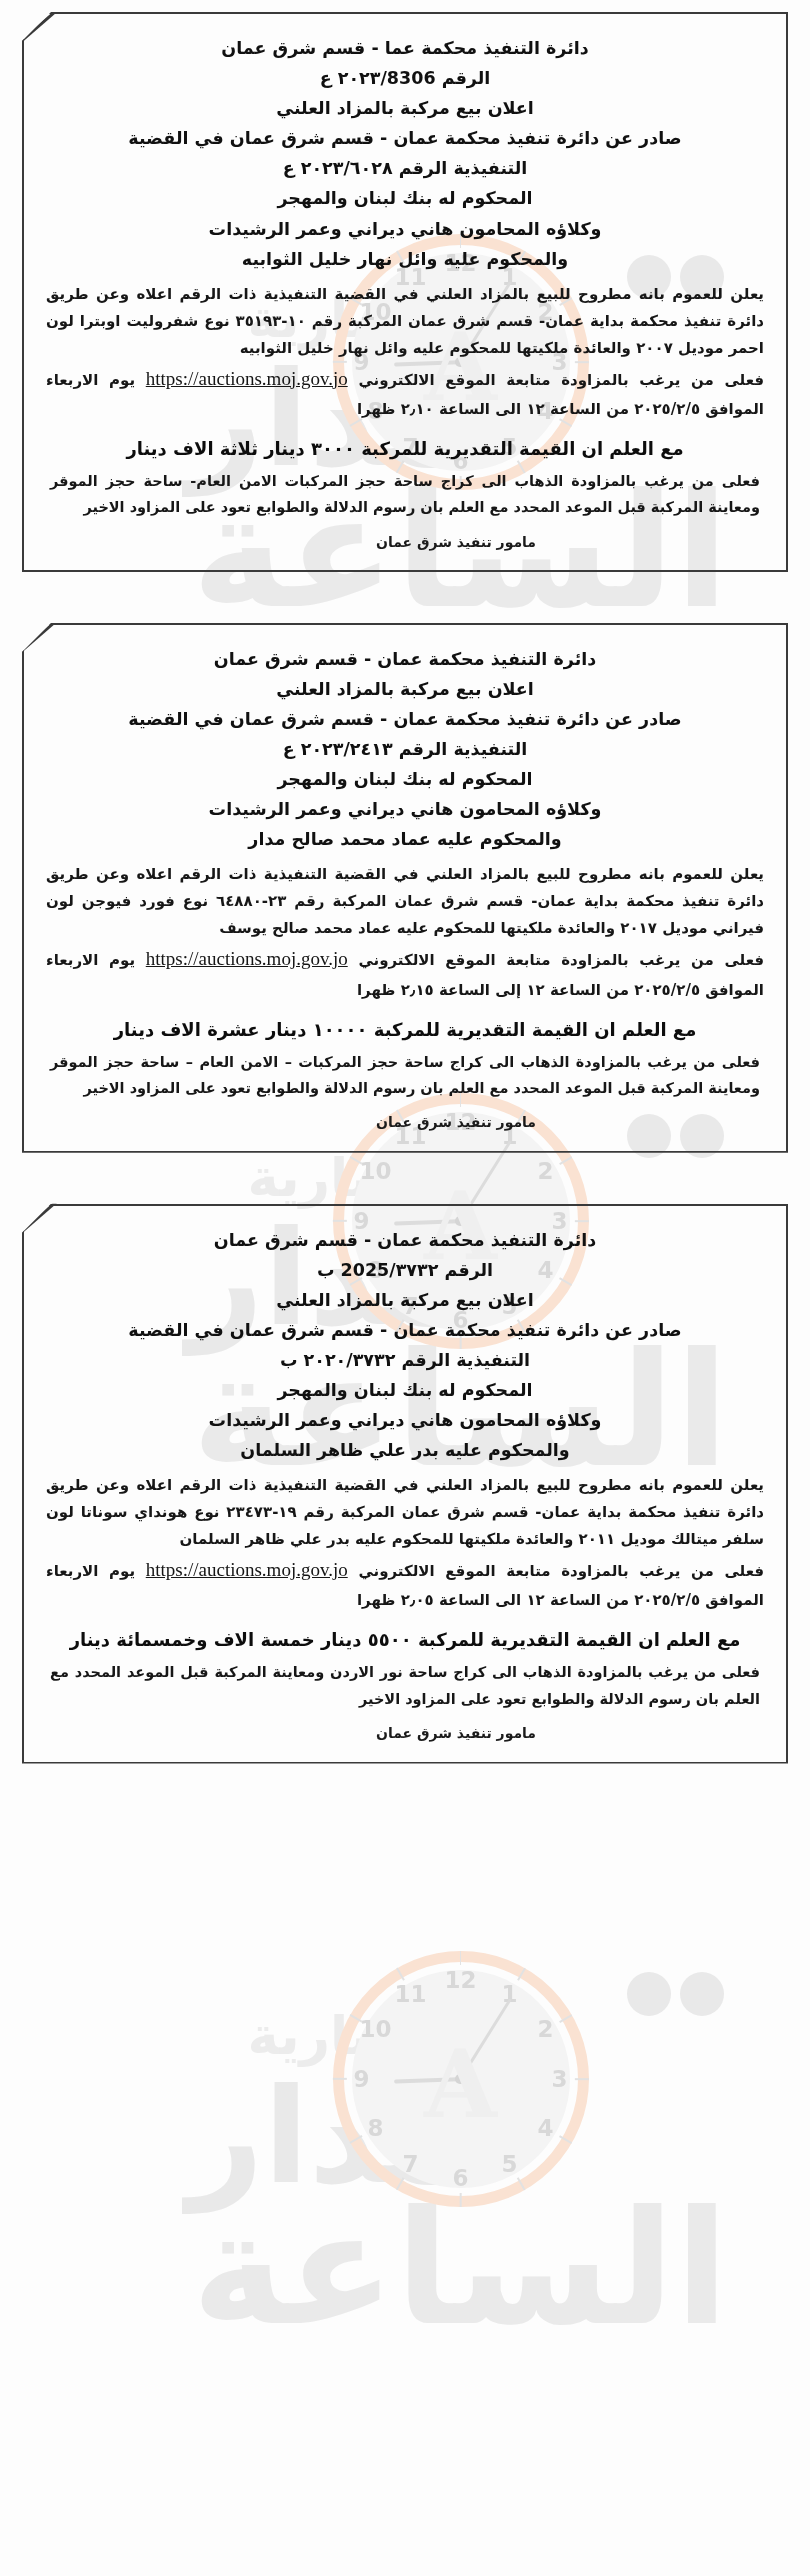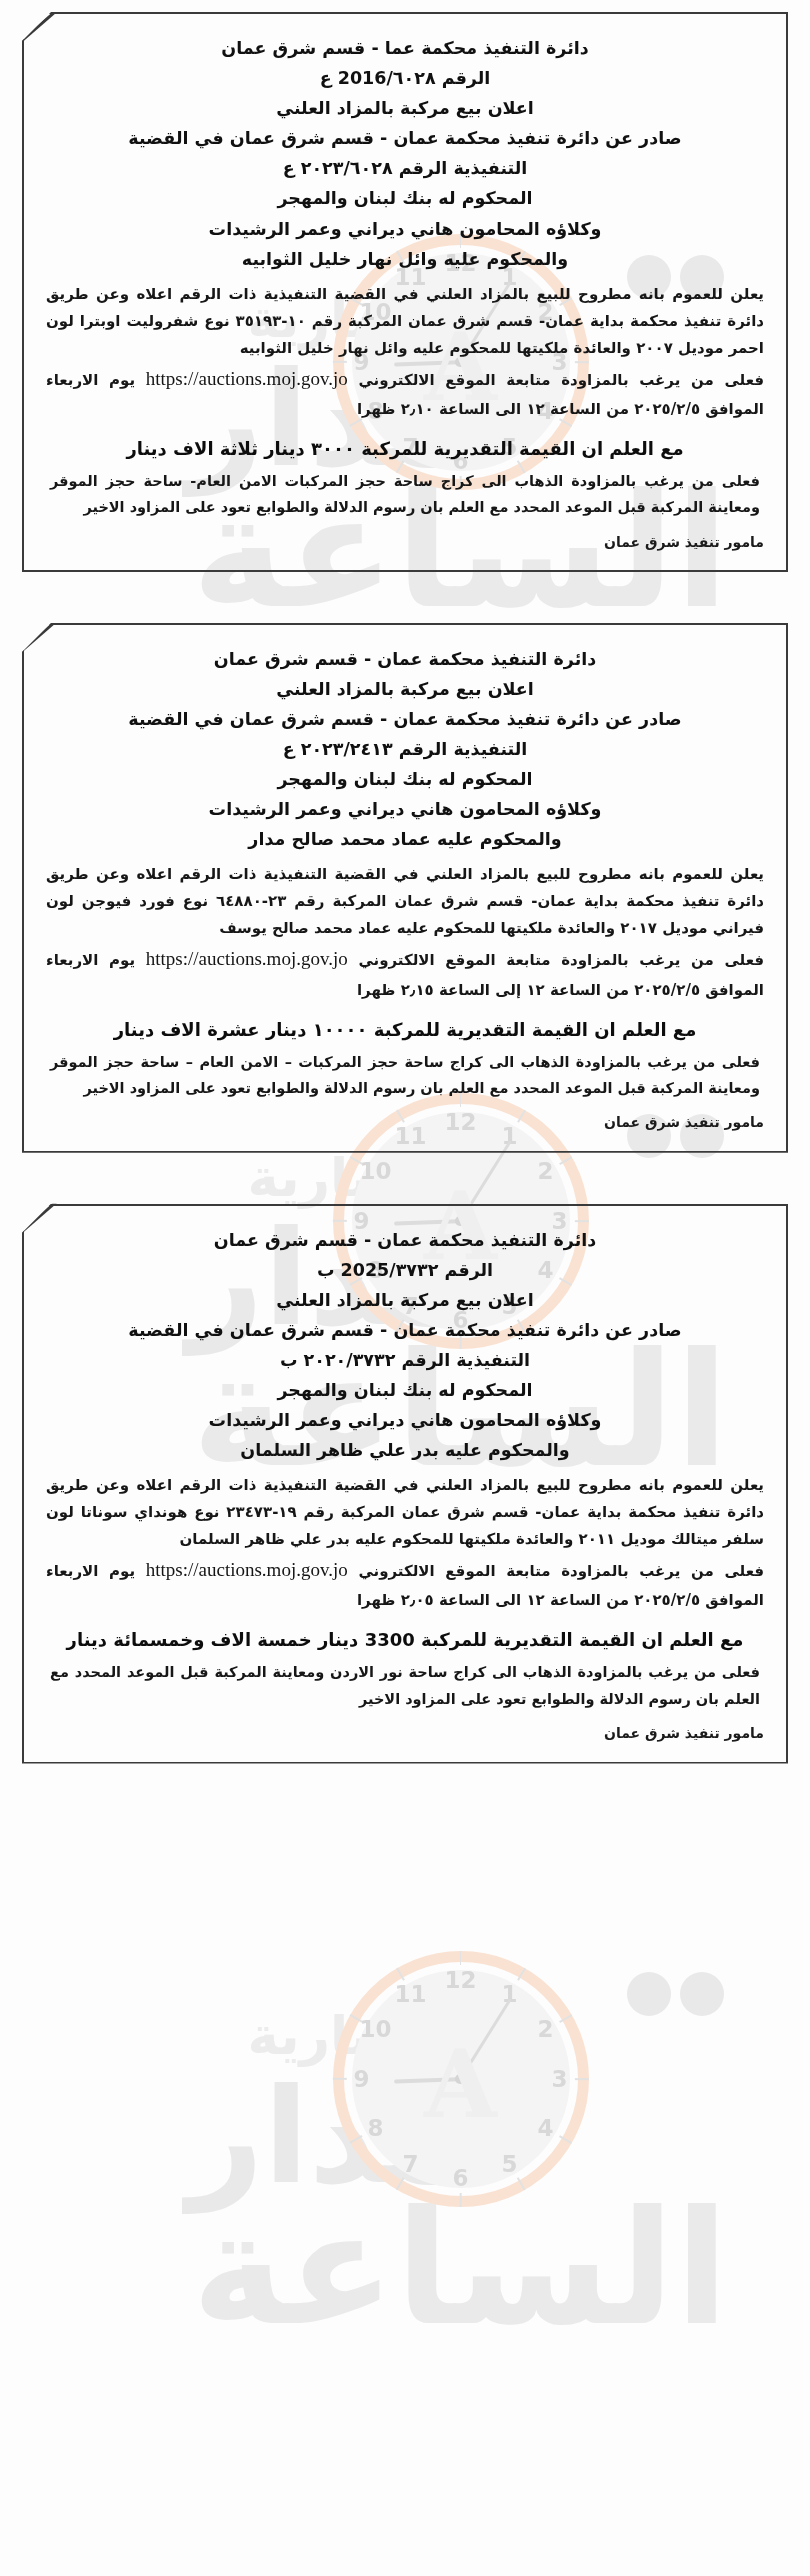--- a/index.html
+++ b/index.html
@@ -198,34 +198,35 @@
     line-height:1.80;
     font-weight:bold;
     text-align:justify;
     text-align-last:right;
     color:#171717;
   }
   .n-tail p{margin:4px;}
 
   .n-sign{
     margin-top:13.6px;
-    text-align:right;
+    text-align:center;
     font-size:14px;
     font-weight:bold;
     color:#1b1b1b;
     padding-left:102px;
   }
 
   .url{
     font-family:"Liberation Serif","DejaVu Serif",serif;
     direction:ltr;
     unicode-bidi:embed;
     font-weight:normal;
     font-size:19px;
     color:#151515;
+    text-decoration:underline;
   }
 </style>
 </head>
 <body>
 
 <div class="page">
 
   <div class="wm-layer">
 
     <div class="wm-block" style="top:-34px">
@@ -432,21 +433,21 @@
       </div>
     </div>
 
   </div>
 
   <div class="notices">
 
     <section class="notice">
       <div class="n-head">
         <span class="ln">دائرة التنفيذ محكمة عما - قسم شرق عمان</span>
-        <span class="ln">الرقم 2016/٦٠٢٨ ع</span>
+        <span class="ln">الرقم ٢٠٢٣/8306 ع</span>
         <span class="ln">اعلان بيع مركبة بالمزاد العلني</span>
         <span class="ln">صادر عن دائرة تنفيذ محكمة عمان - قسم شرق عمان في القضية</span>
         <span class="ln">التنفيذية الرقم ٢٠٢٣/٦٠٢٨ ع</span>
         <span class="ln">المحكوم له بنك لبنان والمهجر</span>
         <span class="ln">وكلاؤه المحامون هاني ديراني وعمر الرشيدات</span>
         <span class="ln">والمحكوم عليه وائل نهار خليل الثوابيه</span>
       </div>
 
       <div class="n-body">
         <p>يعلن للعموم بانه مطروح للبيع بالمزاد العلني في القضية التنفيذية ذات الرقم اعلاه وعن طريق دائرة تنفيذ محكمة بداية عمان- قسم شرق عمان المركبة رقم ١٠-٣٥١٩٣ نوع شفروليت اوبترا لون احمر موديل ٢٠٠٧ والعائدة ملكيتها للمحكوم عليه وائل نهار خليل الثوابيه</p>
@@ -509,21 +510,21 @@
 
       <div class="n-body">
         <p>يعلن للعموم بانه مطروح للبيع بالمزاد العلني في القضية التنفيذية ذات الرقم اعلاه وعن طريق دائرة تنفيذ محكمة بداية عمان- قسم شرق عمان المركبة رقم ١٩-٢٣٤٧٣ نوع هونداي سوناتا لون سلفر ميتالك موديل ٢٠١١ والعائدة ملكيتها للمحكوم عليه بدر علي ظاهر السلمان</p>
         <p>
           <span>فعلى من يرغب بالمزاودة متابعة الموقع الالكتروني</span>
           <span class="url">https://auctions.moj.gov.jo</span>
           <span>يوم الاربعاء الموافق ٢٠٢٥/٢/٥ من الساعة ١٢ الى الساعة ٢٫٠٥ ظهرا</span>
         </p>
       </div>
 
-      <div class="n-value">مع العلم ان القيمة التقديرية للمركبة 3300 دينار خمسة الاف وخمسمائة دينار</div>
+      <div class="n-value">مع العلم ان القيمة التقديرية للمركبة ٥٥٠٠ دينار خمسة الاف وخمسمائة دينار</div>
 
       <div class="n-tail">
         <p>فعلى من يرغب بالمزاودة الذهاب الى كراج ساحة نور الاردن ومعاينة المركبة قبل الموعد المحدد مع العلم بان رسوم الدلالة والطوابع تعود على المزاود الاخير</p>
       </div>
 
       <div class="n-sign">مامور تنفيذ شرق عمان</div>
     </section>
 
   </div>
 </div>

